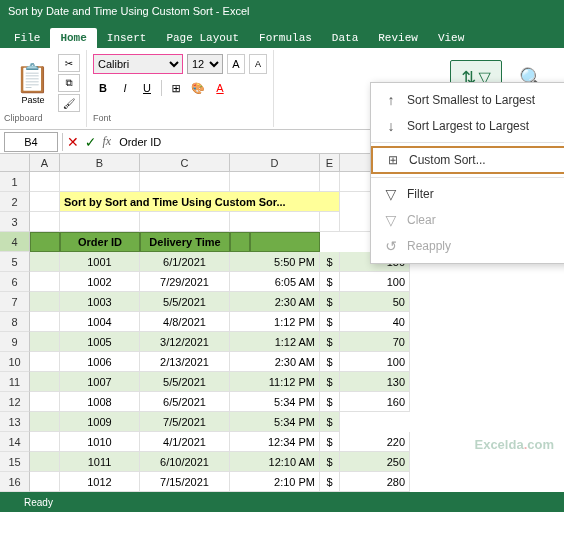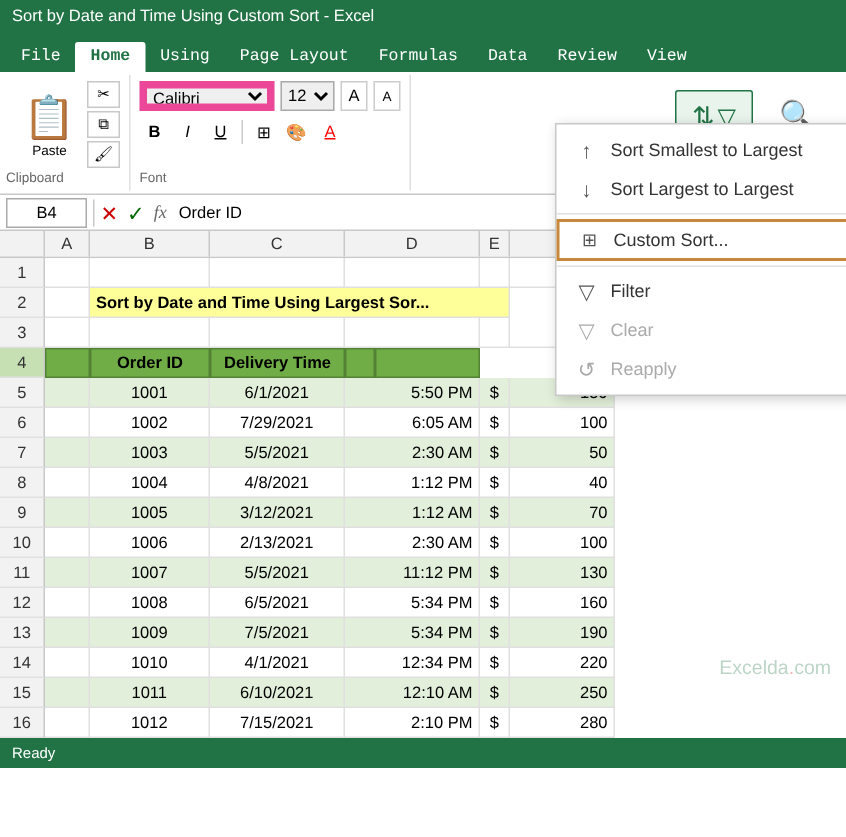--- a/index.html
+++ b/index.html
@@ -17,21 +17,21 @@
     .ribbon { background: #fff; border-bottom: 1px solid #c8c8c8; height: 82px; display: flex; align-items: stretch; padding: 2px 4px; position: relative; }
     .ribbon-group { display: flex; flex-direction: column; align-items: center; padding: 2px 6px; border-right: 1px solid #e0e0e0; min-width: 40px; }
     .ribbon-group-label { font-size: 9px; color: #666; margin-top: auto; padding-bottom: 2px; }
     .paste-btn { display: flex; flex-direction: column; align-items: center; justify-content: center; width: 46px; height: 58px; border: 1px solid transparent; cursor: pointer; }
     .small-btns { display: flex; flex-direction: column; gap: 2px; }
     .small-btn { width: 22px; height: 18px; border: 1px solid #c8c8c8; background: #fff; display: flex; align-items: center; justify-content: center; font-size: 10px; cursor: pointer; }
 
     
     .font-group { min-width: 120px; }
     .font-row1 { display: flex; align-items: center; gap: 4px; width: 100%; }
-    .font-select { width: 90px; height: 20px; font-size: 11px; border: 5px solid #ec4899; }
+    .font-select { width: 90px; height: 20px; font-size: 11px; border: 1px solid #ec4899; }
     .font-size-select { width: 36px; height: 20px; font-size: 11px; border: 1px solid #aaa; }
     .font-row2 { display: flex; align-items: center; gap: 2px; width: 100%; margin-top: 3px; }
     .font-btn { width: 20px; height: 20px; border: 1px solid transparent; background: #fff; display: flex; align-items: center; justify-content: center; font-size: 11px; cursor: pointer; }
     .font-btn.bold { font-weight: bold; }
     .font-btn.italic { font-style: italic; }
     .font-btn.underline { text-decoration: underline; }
     .sort-filter-btn { display: flex; flex-direction: column; align-items: center; justify-content: center; width: 52px; height: 58px; border: 1px solid transparent; cursor: pointer; background: #e8f4ec; border: 1px solid #217346; border-radius: 2px; }
     .find-btn { display: flex; flex-direction: column; align-items: center; justify-content: center; width: 48px; height: 58px; cursor: pointer; }
 
     
@@ -75,45 +75,45 @@
       gap: 8px;
       cursor: pointer;
       font-size: 12px;
       color: #333;
     }
     .menu-item.active { background: #fff; border: 2px solid #c8873a; }
     .menu-item.disabled { color: #aaa; cursor: default; }
     .menu-item-icon { font-size: 14px; color: #555; width: 16px; text-align: center; }
     .menu-divider { height: 1px; background: #e0e0e0; margin: 3px 0; }
 
-    .status-bar { height: 20px; background: #217346; display: flex; align-items: center; padding: 0 8px; color: white; font-size: 10px; }
-
-    
-    .watermark { position: absolute; bottom: 40px; right: 10px; opacity: 0.3; font-size: 13px; font-weight: normal; color: #217346; z-index: 50; }
+    .status-bar { height: 20px; background: #217346; display: flex; align-items: center; padding: 0 24px; color: white; font-size: 10px; }
+
+    
+    .watermark { position: absolute; bottom: 40px; right: 10px; opacity: 0.3; font-size: 13px; font-weight: bold; color: #217346; z-index: 50; }
 
     .col-a { width: 30px; min-width: 30px; }
     .col-b { width: 80px; min-width: 80px; }
     .col-c { width: 90px; min-width: 90px; }
     .col-d { width: 90px; min-width: 90px; }
     .col-e { width: 20px; min-width: 20px; }
     .col-f { width: 70px; min-width: 70px; }
 
     .ribbon-right { margin-left: auto; display: flex; align-items: center; gap: 2px; padding-right: 4px; position: relative; }
   </style>
 </head>
 <body>
 
 <div class="title-bar">
   <span>Sort by Date and Time Using Custom Sort - Excel</span>
 </div>
 
 <div class="ribbon-tabs">
   <div class="ribbon-tab">File</div>
   <div class="ribbon-tab active">Home</div>
-  <div class="ribbon-tab">Using</div>
+  <div class="ribbon-tab">Insert</div>
   <div class="ribbon-tab">Page Layout</div>
   <div class="ribbon-tab">Formulas</div>
   <div class="ribbon-tab">Data</div>
   <div class="ribbon-tab">Review</div>
   <div class="ribbon-tab">View</div>
 </div>
 
 <div class="ribbon">
 
   <div class="ribbon-group" style="flex-direction:row; gap:2px; align-items:flex-start; padding-top:4px;">
@@ -232,21 +232,21 @@
     <div class="cell col-b"></div>
     <div class="cell col-c"></div>
     <div class="cell col-d"></div>
     <div class="cell col-e"></div>
     <div class="cell col-f"></div>
   </div>
 
   <div class="data-row">
     <div class="row-num">2</div>
     <div class="cell col-a"></div>
-    <div class="cell col-b title-cell" style="width:280px; min-width:280px; font-weight:bold; background:#ffff99;">Sort by Date and Time Using Largest Sor...</div>
+    <div class="cell col-b title-cell" style="width:280px; min-width:280px; font-weight:bold; background:#ffff99;">Sort by Sort and Time Using Custom Sor...</div>
   </div>
 
   <div class="data-row">
     <div class="row-num">3</div>
     <div class="cell col-a"></div>
     <div class="cell col-b"></div>
     <div class="cell col-c"></div>
     <div class="cell col-d"></div>
     <div class="cell col-e"></div>
     <div class="cell col-f"></div>
@@ -333,21 +333,20 @@
     <div class="cell col-e center">$</div>
     <div class="cell col-f right">160</div>
   </div>
   <div class="data-row">
     <div class="row-num">13</div>
     <div class="cell col-a light-green"></div>
     <div class="cell col-b light-green center">1009</div>
     <div class="cell col-c light-green center">7/5/2021</div>
     <div class="cell col-d light-green right">5:34 PM</div>
     <div class="cell col-e light-green center">$</div>
-    <div class="cell col-f light-green right">190</div>
   </div>
   <div class="data-row">
     <div class="row-num">14</div>
     <div class="cell col-a"></div>
     <div class="cell col-b center">1010</div>
     <div class="cell col-c center">4/1/2021</div>
     <div class="cell col-d right">12:34 PM</div>
     <div class="cell col-e center">$</div>
     <div class="cell col-f right">220</div>
   </div>

